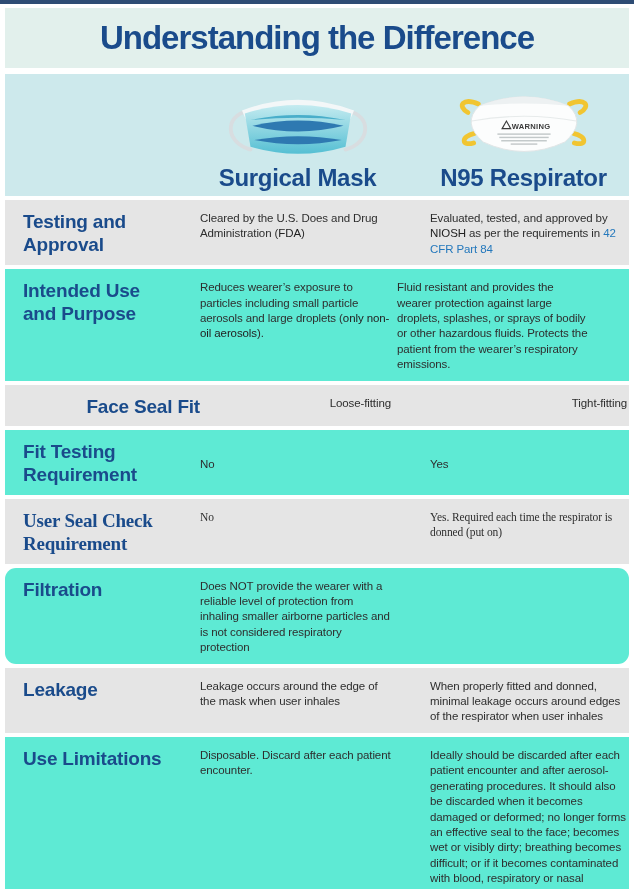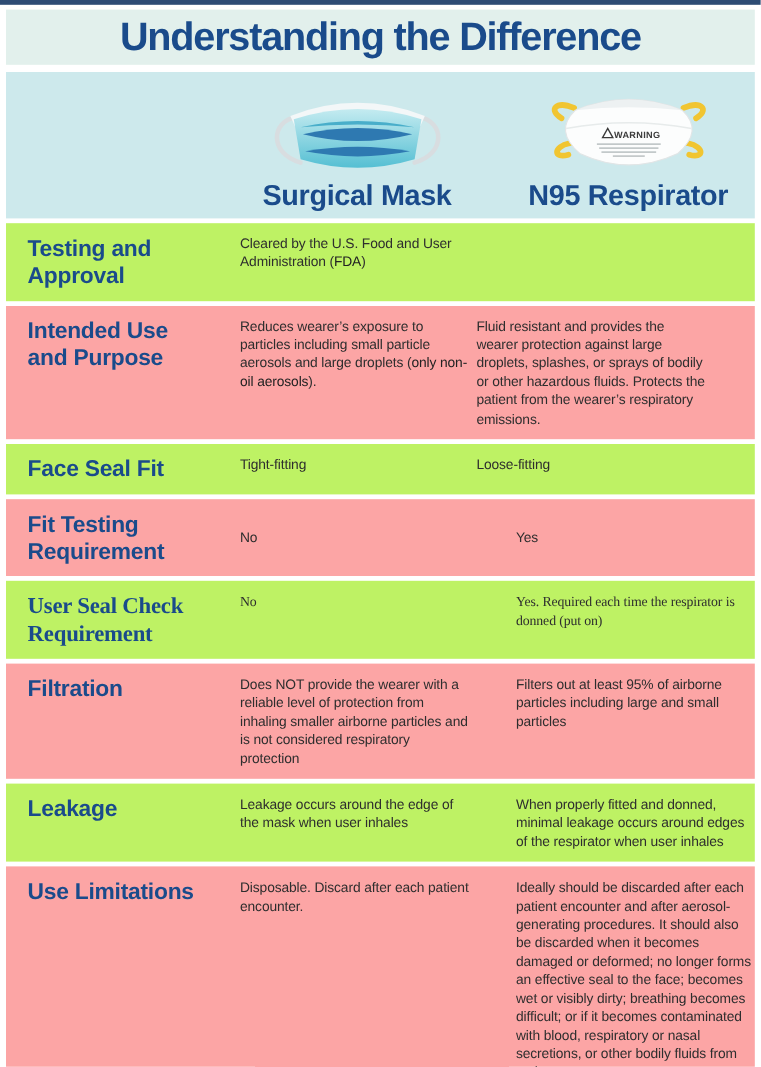--- a/index.html
+++ b/index.html
@@ -1,28 +1,28 @@
 <!DOCTYPE html>
 <html><head>
 <meta charset="utf-8">
 <style>
   *{box-sizing:border-box;margin:0;padding:0}
   body{width:634px;height:889px;background:#fff;font-family:"Liberation Sans",sans-serif;overflow:hidden}
   .topbar{height:4px;background:#2e4c74}
-  .title-band{margin:4px 5px 0;height:46px;background:#e2f0ec;display:flex;align-items:center;justify-content:center}
+  .title-band{margin:4px 5px 0;height:60px;background:#e2f0ec;display:flex;align-items:center;justify-content:center}
   .title{font-size:33px;font-weight:700;color:#1a4b8b;letter-spacing:-1px}
   .mask-band{margin:6px 5px 0;height:122px;background:#cde9ec;display:flex;padding-left:190px}
   .mask-col{width:205px;display:flex;flex-direction:column;align-items:center;padding-top:7px}
   .mask-col.n95c{margin-left:25px;width:197px}
   .mask-label{font-size:24px;font-weight:700;color:#1a4b8b;letter-spacing:-.3px;margin-top:1px}
   #rows{margin-top:4px}
   .row{margin:0 5px 4px;display:flex;padding:11px 12px 8px 18px}
   .row:last-child{margin-bottom:0}
-  .row.light{background:#bef264}
-  .row.dark{background:#fca5a5}
+  .row.light{background:#e5e5e5}
+  .row.dark{background:#5eead4}
   .row-label{flex:0 0 177px;font-size:19px;line-height:1.2;font-weight:700;color:#1a4b8b;white-space:pre-line;letter-spacing:-.2px}
   .cell{font-size:11.5px;line-height:1.34;color:#2e2e2e;letter-spacing:-.1px}
   .cell.surgical{flex:0 0 205px;margin-right:25px;padding-right:14px}
   .cell.n95{flex:0 0 197px}
   .b{font-weight:400;color:#222}
   a.link{color:#2478bc;text-decoration:none}
 </style>
 </head>
 <body>
 
@@ -74,49 +74,49 @@
         </g>
       </svg>
       <div class="mask-label">N95 Respirator</div>
     </div>
   </div>
 
   <div id="rows">
       <div class="row light" style="min-height: 60px;">
         <div class="row-label">Testing and
 Approval</div>
-        <div class="cell surgical"><span>Cleared by the U.S. Food and User Administration (</span><span class="b">FDA</span><span>)</span></div>
+        <div class="cell surgical"><span>Cleared by the U.S. Does and Drug Administration (</span><span class="b">FDA</span><span>)</span></div>
+        <div class="cell n95"><span>Evaluated, tested, and approved by </span><span class="b">NIOSH</span><span> as per the requirements in </span><a class="link" href="#">42 CFR Part 84</a></div>
       </div>
       <div class="row dark" style="min-height: 83px;">
         <div class="row-label">Intended Use
 and Purpose</div>
         <div class="cell n95"><span>Reduces wearer’s exposure to particles including small particle aerosols and large droplets (</span><span class="b">only non-oil aerosols</span><span>).</span></div>
         <div class="cell surgical"><span>Fluid resistant and provides the wearer protection against large droplets, splashes, or sprays of bodily or other hazardous fluids. Protects the patient from the wearer’s respiratory emissions.</span></div>
       </div>
-      <div class="row light" style="min-height: 34px;">
+      <div class="row light" style="min-height: 34px; text-align: right;">
         <div class="row-label">Face Seal Fit</div>
+        <div class="cell surgical"><span>Loose-fitting</span></div>
         <div class="cell n95"><span>Tight-fitting</span></div>
-        <div class="cell surgical"><span>Loose-fitting</span></div>
       </div>
       <div class="row dark" style="min-height: 64px; align-items: center;">
         <div class="row-label">Fit Testing
 Requirement</div>
         <div class="cell surgical"><span>No</span></div>
         <div class="cell n95"><span>Yes</span></div>
       </div>
       <div class="row light" style="min-height: 60px; font-family: Liberation Serif, serif;">
         <div class="row-label">User Seal Check
 Requirement</div>
         <div class="cell surgical"><span>No</span></div>
         <div class="cell n95"><span>Yes. Required each time the respirator is donned (put on)</span></div>
       </div>
-      <div class="row dark" style="min-height: 71px;">
+      <div class="row dark" style="min-height: 71px; border-radius: 11px;">
         <div class="row-label">Filtration</div>
         <div class="cell surgical"><span>Does NOT provide the wearer with a reliable level of protection from inhaling smaller airborne particles and is not considered respiratory protection</span></div>
-        <div class="cell n95"><span>Filters out at least 95% of airborne particles including large and small particles</span></div>
       </div>
       <div class="row light" style="min-height: 53px;">
         <div class="row-label">Leakage</div>
         <div class="cell surgical"><span>Leakage occurs around the edge of the mask when user inhales</span></div>
         <div class="cell n95"><span>When properly fitted and donned, minimal leakage occurs around edges of the respirator when user inhales</span></div>
       </div>
       <div class="row dark" style="min-height: 167px;">
         <div class="row-label">Use Limitations</div>
         <div class="cell surgical"><span>Disposable. Discard after each patient encounter.</span></div>
         <div class="cell n95"><span>Ideally should be discarded after each patient encounter and after aerosol-generating procedures. It should also be discarded when it becomes damaged or deformed; no longer forms an effective seal to the face; becomes wet or visibly dirty; breathing becomes difficult; or if it becomes contaminated with blood, respiratory or nasal secretions, or other bodily fluids from patients.</span></div>

